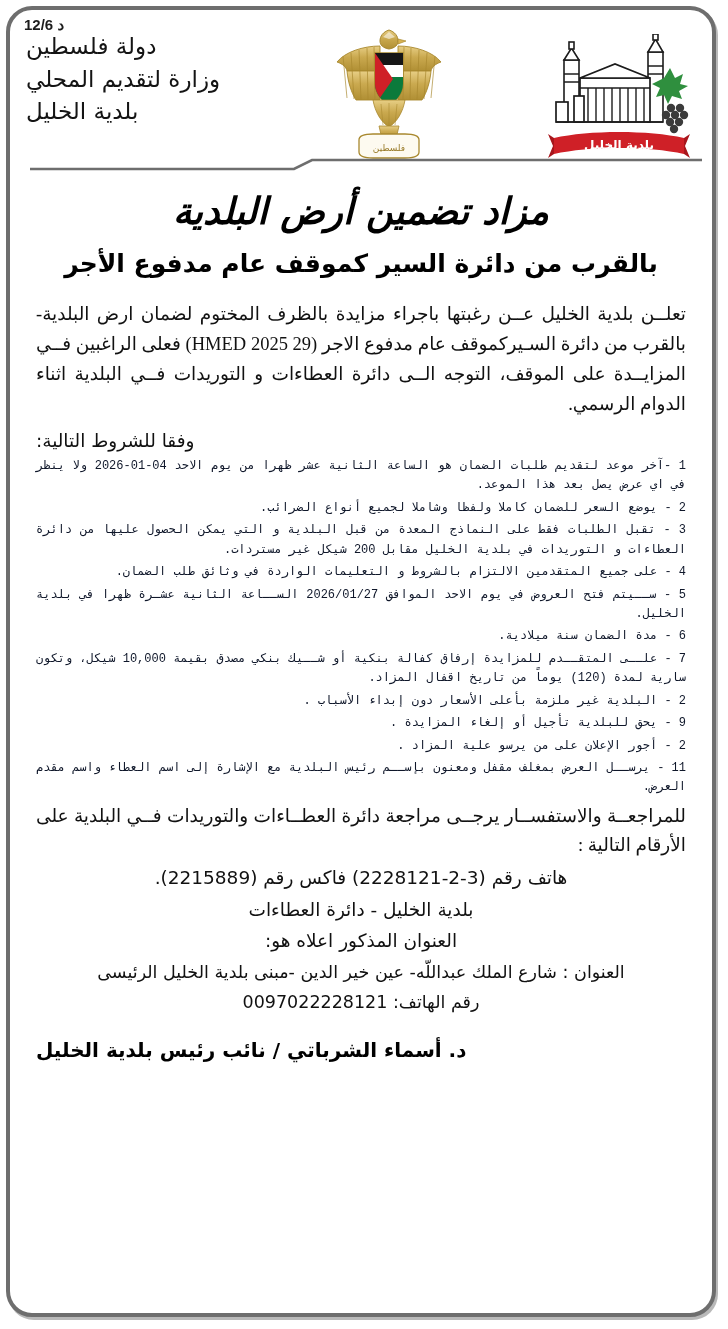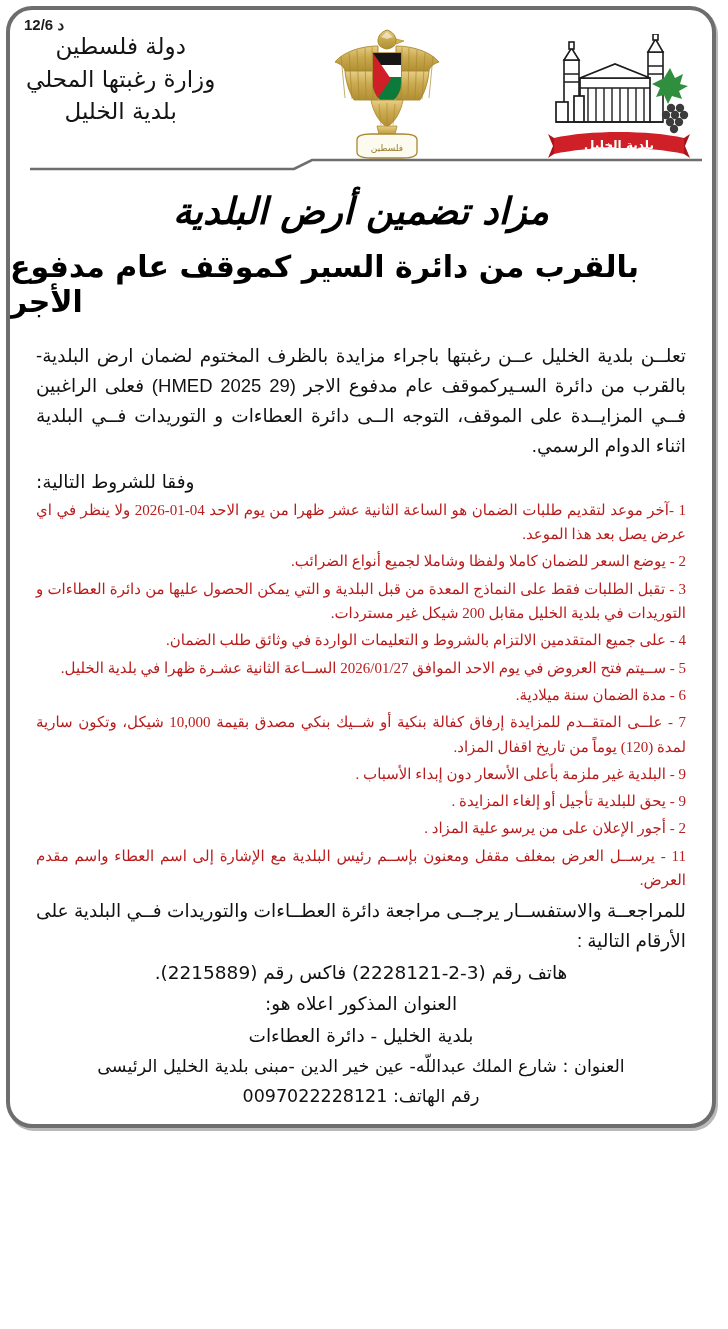--- a/index.html
+++ b/index.html
@@ -15,21 +15,21 @@
     overflow: hidden;
     position: relative;
   }
 
   
   .page {
     position: absolute;
     left: 6px;
     top: 6px;
     width: 710px;
-    height: 1122px;
+    height: 1311px;
     box-sizing: border-box;
     border: 4px solid #6e6e6e;
     border-radius: 26px;
     background: #ffffff;
     box-shadow: 2px 3px 0 0 #b9b9b9;
     overflow: hidden;
   }
 
   
   .corner-code {
@@ -50,21 +50,21 @@
     position: relative;
     height: 152px;
     display: flex;
     flex-direction: row-reverse;
     align-items: flex-start;
     justify-content: space-between;
     padding: 14px 18px 0 16px;
     box-sizing: border-box;
   }
   .org-lines {
-    text-align: center;
+    text-align: left;
     padding-top: 6px;
     padding-right: 10px;
     line-height: 1.42;
   }
   .org-lines div {
     font-size: 23px;
     color: #141414;
     font-family: "DejaVu Sans", sans-serif;
     white-space: nowrap;
   }
@@ -98,66 +98,66 @@
     text-align: center;
     font-size: 37px;
     font-weight: bold;
     color: #000;
     margin: 16px 0 0 0;
     letter-spacing: 0px;
     font-family: "DejaVu Sans", sans-serif;
     font-style: italic;
   }
   .sub-title {
-    text-align: left;
-    font-size: 30px;
+    text-align: center;
+    font-size: 25px;
     font-weight: bold;
     color: #000;
     margin: 16px 0 0 0;
     font-family: "DejaVu Sans", sans-serif;
   }
 
   
   .body-area {
     padding: 22px 26px 0 26px;
     box-sizing: border-box;
   }
   .para {
     font-size: 18.5px;
     line-height: 1.62;
     color: #111;
     text-align: justify;
     text-align-last: center;
     margin: 0 0 4px 0;
-    font-family: Liberation Sans, sans-serif;
+    font-family: Liberation Serif, serif;
   }
   .lead {
     text-align: justify;
     text-align-last: right;
     margin-bottom: 10px;
   }
   .conditions-head {
     text-align: left;
     font-size: 18.5px;
     color: #111;
     margin: 0 0 6px 0;
   }
   ol.conditions {
     list-style: none;
     margin: 0;
     padding: 0;
   }
   ol.conditions li {
-    font-size: 15px;
+    font-size: 12px;
     line-height: 1.62;
-    color: #b91c1c;
+    color: #0f172a;
     text-align: justify;
     text-align-last: right;
     margin: 0 0 3px 0;
-    font-family: Liberation Serif, serif;
+    font-family: Liberation Mono, monospace;
   }
   .contact-block {
     margin-top: 4px;
   }
   .contact-line {
     font-size: 18.5px;
     line-height: 1.6;
     color: #111;
     text-align: center;
     margin: 2px 0;
@@ -187,21 +187,21 @@
 <body>
 
 <div class="page">
 
   <div class="corner-code">12/6 د</div>
 
   <div class="masthead">
 
     <div class="org-lines">
       <div>دولة فلسطين</div>
-      <div>وزارة رغبتها المحلي</div>
+      <div>وزارة لتقديم المحلي</div>
       <div>بلدية الخليل</div>
     </div>
 
     <div class="emblem">
       <svg viewBox="0 0 112 142" width="112" height="142" aria-hidden="true">
         <defs>
           <linearGradient id="goldg" x1="0" y1="0" x2="0" y2="1">
             <stop offset="0%" stop-color="#e8cf86"></stop>
             <stop offset="45%" stop-color="#caa94f"></stop>
             <stop offset="100%" stop-color="#b08f34"></stop>
@@ -346,31 +346,31 @@
     <div class="conditions-head">وفقا للشروط التالية:</div>
 
     <ol class="conditions">
       <li>1 -آخر موعد لتقديم طلبات الضمان هو الساعة الثانية عشر ظهرا من يوم الاحد 04-01-2026 ولا ينظر في اي عرض يصل بعد هذا الموعد.</li>
       <li>2 - يوضع السعر للضمان كاملا ولفظا وشاملا لجميع أنواع الضرائب.</li>
       <li>3 - تقبل الطلبات فقط على النماذج المعدة من قبل البلدية و التي يمكن الحصول عليها من دائرة العطاءات و التوريدات في بلدية الخليل مقابل 200 شيكل غير مستردات.</li>
       <li>4 - على جميع المتقدمين الالتزام بالشروط و التعليمات الواردة في وثائق طلب الضمان.</li>
       <li>5 - ســيتم فتح العروض في يوم الاحد الموافق 2026/01/27  الســاعة الثانية عشـرة ظهرا في بلدية الخليل.</li>
       <li>6 - مدة الضمان سنة ميلادية.</li>
       <li>7 - علــى المتقــدم للمزايدة إرفاق كفالة بنكية أو شــيك بنكي مصدق بقيمة 10,000 شيكل، وتكون سارية لمدة (120) يوماً من تاريخ اقفال المزاد.</li>
-      <li>9 - البلدية غير ملزمة بأعلى الأسعار دون إبداء الأسباب .</li>
+      <li>2 - البلدية غير ملزمة بأعلى الأسعار دون إبداء الأسباب .</li>
       <li>9 - يحق للبلدية تأجيل أو إلغاء المزايدة .</li>
       <li>2 - أجور الإعلان على من يرسو علية المزاد .</li>
       <li>11 - يرســل العرض بمغلف مقفل ومعنون بإســم رئيس البلدية مع الإشارة إلى اسم العطاء واسم مقدم العرض.</li>
     </ol>
 
     <div class="contact-block">
       <p class="para contact-line justified">للمراجعــة والاستفســار يرجــى مراجعة دائرة العطــاءات والتوريدات فــي البلدية على الأرقام التالية :</p>
       <p class="contact-line">هاتف رقم (3-2-2228121) فاكس رقم (2215889).</p>
+      <p class="contact-line">بلدية الخليل  - دائرة العطاءات</p>
       <p class="contact-line">العنوان المذكور اعلاه هو:</p>
-      <p class="contact-line">بلدية الخليل  - دائرة العطاءات</p>
       <p class="addr-line">العنوان : شارع الملك عبداللّه- عين خير الدين -مبنى بلدية الخليل الرئيسى</p>
       <p class="addr-line">
         <span>رقم الهاتف:</span>
         <span class="num-ltr">0097022228121</span>
       </p>
     </div>
 
     <div class="signature">د. أسماء الشرباتي / نائب رئيس بلدية الخليل</div>
   </div>
 </div>

